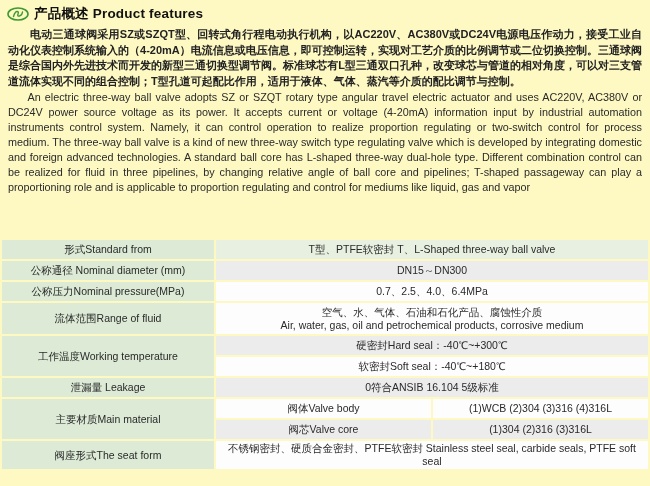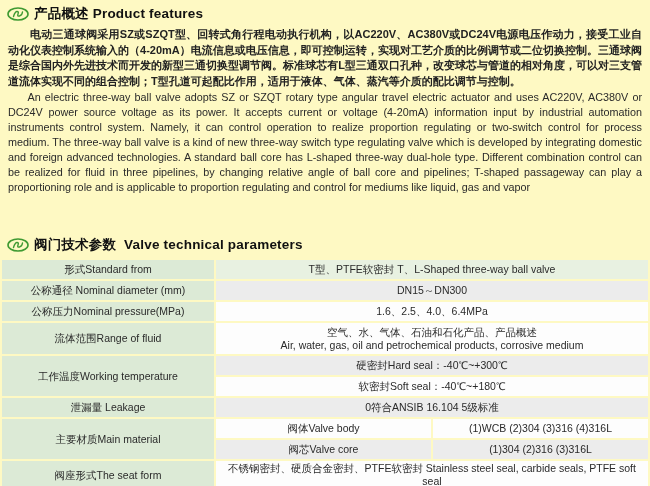--- a/index.html
+++ b/index.html
@@ -91,50 +91,43 @@
     <div class="sec-title">产品概述 Product features</div>
   </div>
 
   <div class="para-block">
     <p class="para-zh">电动三通球阀采用SZ或SZQT型、回转式角行程电动执行机构，以AC220V、AC380V或DC24V电源电压作动力，接受工业自动化仪表控制系统输入的（4-20mA）电流信息或电压信息，即可控制运转，实现对工艺介质的比例调节或二位切换控制。三通球阀是综合国内外先进技术而开发的新型三通切换型调节阀。标准球芯有L型三通双口孔种，改变球芯与管道的相对角度，可以对三支管道流体实现不同的组合控制；T型孔道可起配比作用，适用于液体、气体、蒸汽等介质的配比调节与控制。</p>
     <p class="para-en">An electric three-way ball valve adopts SZ or SZQT rotary type angular travel electric actuator and uses AC220V, AC380V or DC24V power source voltage as its power. It accepts current or voltage (4-20mA) information input by industrial automation instruments control system. Namely, it can control operation to realize proportion regulating or two-switch control for process medium. The three-way ball valve is a kind of new three-way switch type regulating valve which is developed by integrating domestic and foreign advanced technologies. A standard ball core has L-shaped three-way dual-hole type. Different combination control can be realized for fluid in three pipelines, by changing relative angle of ball core and pipelines; T-shaped passageway can play a proportioning role and is applicable to proportion regulating and control for mediums like liquid, gas and vapor</p>
   </div>
 
   <div class="sec2-gap"></div>
 
-  <div class="sec-header sec2">
-    <svg class="logo" viewBox="0 0 22 14">
-      <ellipse cx="11" cy="7" rx="10" ry="6" fill="none" stroke="#3f9a32" stroke-width="1.6"></ellipse>
-      <path d="M6.5 9.5 Q8 4.5 10 4.5 Q12 4.5 11 7 Q10 9.5 12.5 9 Q15 8.5 15.5 5" fill="none" stroke="#3f9a32" stroke-width="1.4" stroke-linecap="round"></path>
-    </svg>
-    <div class="sec-title">阀门技术参数  Valve technical parameters</div>
-  </div>
 
   <table class="params">
 
     <tbody>
         <tr class="h-std">
       <td class="lbl">形式Standard from</td>
       <td class="bg-green" colspan="2">T型、PTFE软密封 T、L-Shaped three-way ball valve</td>
     </tr>
 
     <tr class="h-std">
       <td class="lbl">公称通径 Nominal diameter (mm)</td>
       <td class="bg-gray" colspan="2">DN15～DN300</td>
     </tr>
 
     <tr class="h-std">
       <td class="lbl">公称压力Nominal pressure(MPa)</td>
-      <td class="bg-white" colspan="2">1.6、2.5、4.0、6.4MPa</td>
+      <td class="bg-white" colspan="2">0.7、2.5、4.0、6.4MPa</td>
     </tr>
 
     <tr class="h-tall">
       <td class="lbl">流体范围Range of fluid</td>
       <td class="bg-white" colspan="2">
-        <span class="cell-line">空气、水、气体、石油和石化产品、产品概述</span>
+        <span class="cell-line">空气、水、气体、石油和石化产品、腐蚀性介质</span>
         <span class="cell-line">Air, water, gas, oil and petrochemical products, corrosive medium</span>
       </td>
     </tr>
 
     <tr class="h-std">
       <td class="lbl" rowspan="2">工作温度Working temperature</td>
       <td class="bg-gray" colspan="2">硬密封Hard seal：-40℃~+300℃</td>
     </tr>
     <tr class="h-std">
       <td class="bg-white" colspan="2">软密封Soft seal：-40℃~+180℃</td>

